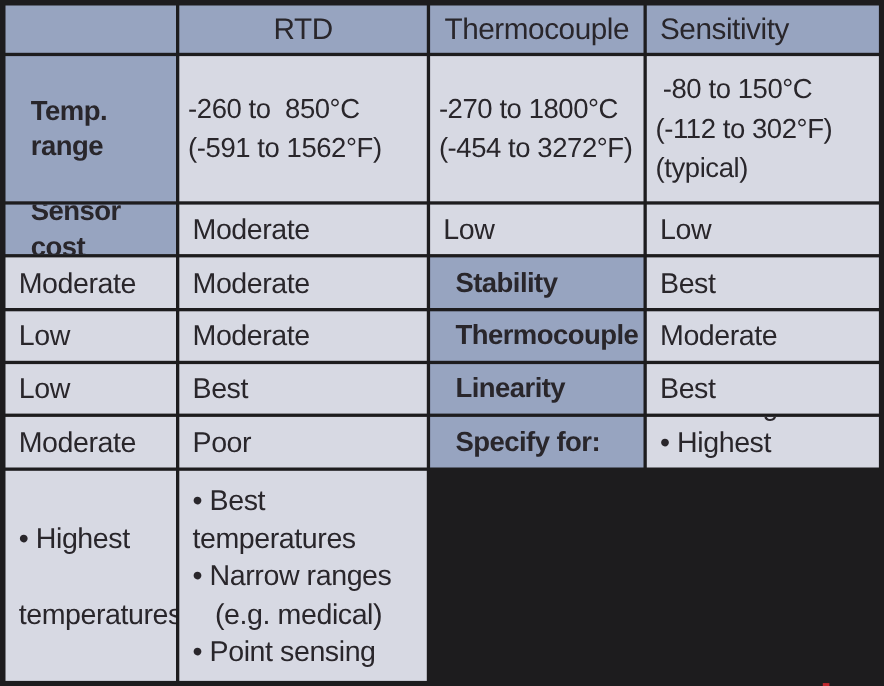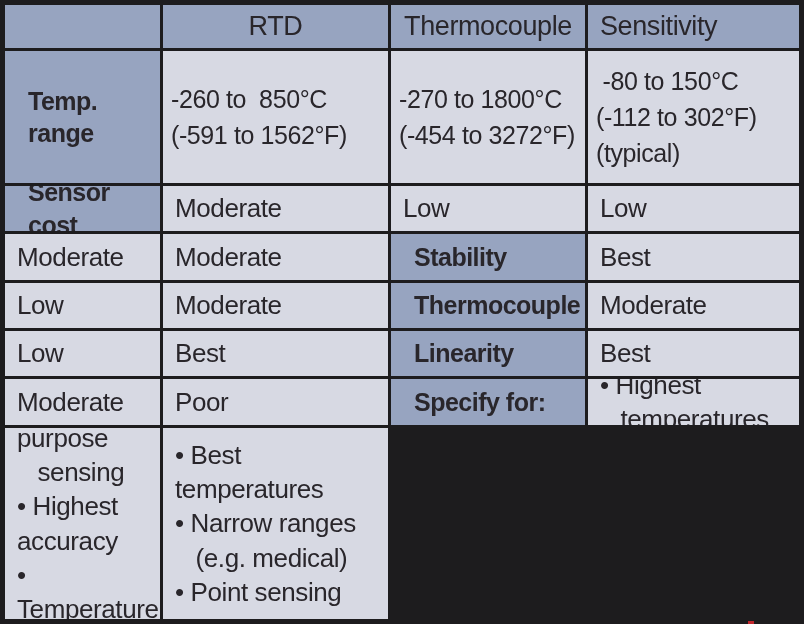--- a/index.html
+++ b/index.html
@@ -109,27 +109,27 @@
     <div class="cell lav data">Moderate</div>
     <div class="cell lav data">Low</div>
     <div class="cell lav data">Best</div>
 
     <div class="cell blue label">Linearity</div>
     <div class="cell lav data">Best</div>
     <div class="cell lav data">Moderate</div>
     <div class="cell lav data">Poor</div>
 
     <div class="cell blue label">Specify for:</div>
-    <div class="cell lav list">• Highest
-   temperatures</div>
     <div class="cell lav list">• General purpose
    sensing
 • Highest accuracy
 • Temperature
    averaging</div>
+    <div class="cell lav list">• Highest
+   temperatures</div>
     <div class="cell lav list">• Best temperatures
 • Narrow ranges
    (e.g. medical)
 • Point sensing</div>
 
   </div>
   <div class="artifact"></div>
 </div>
 
 </body></html>

